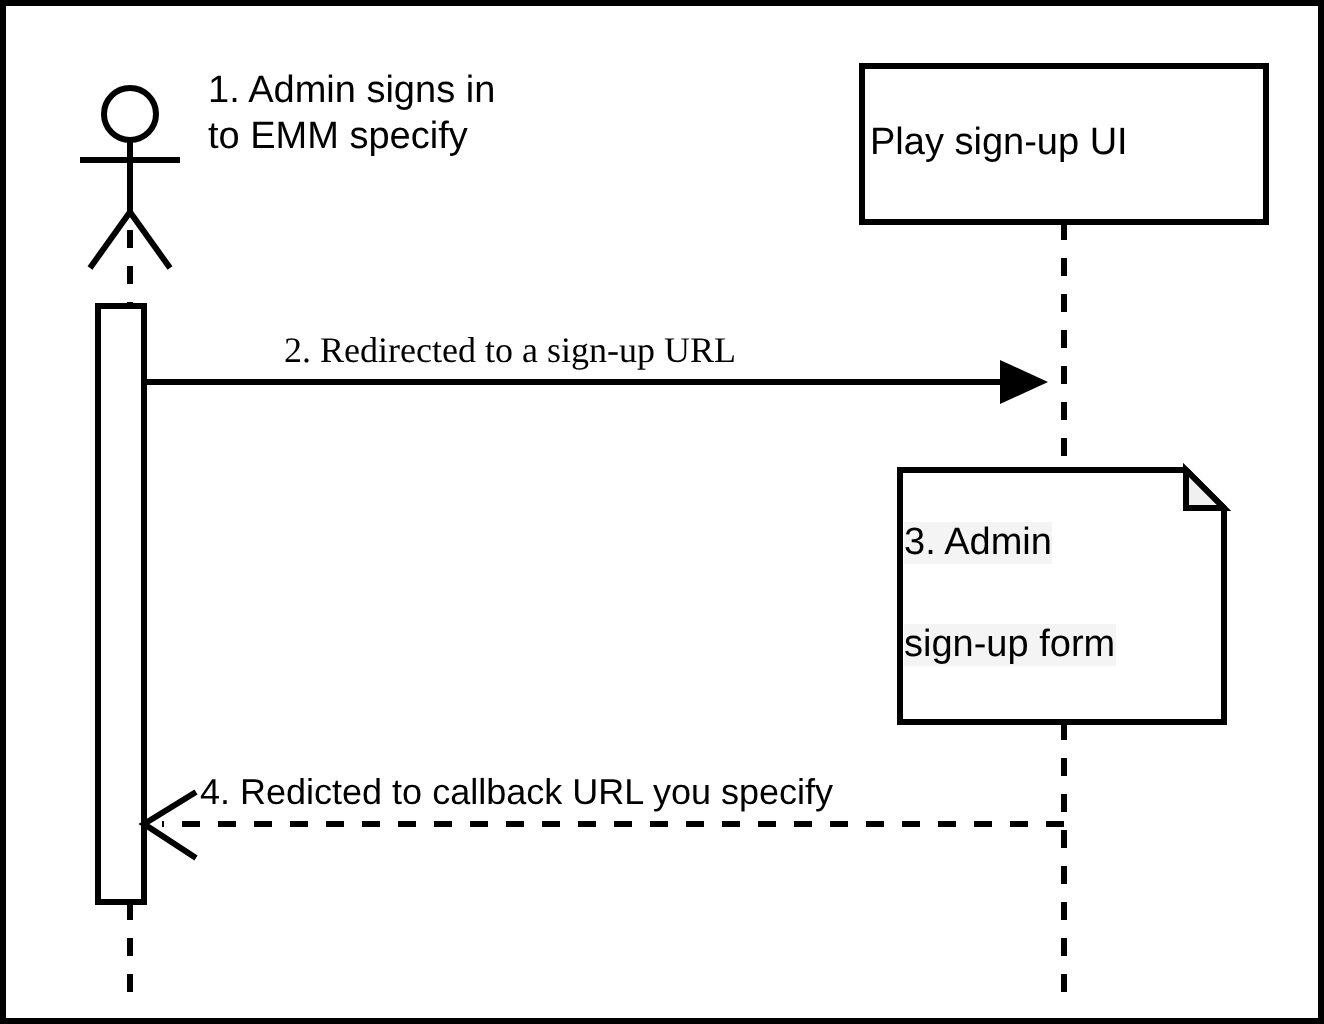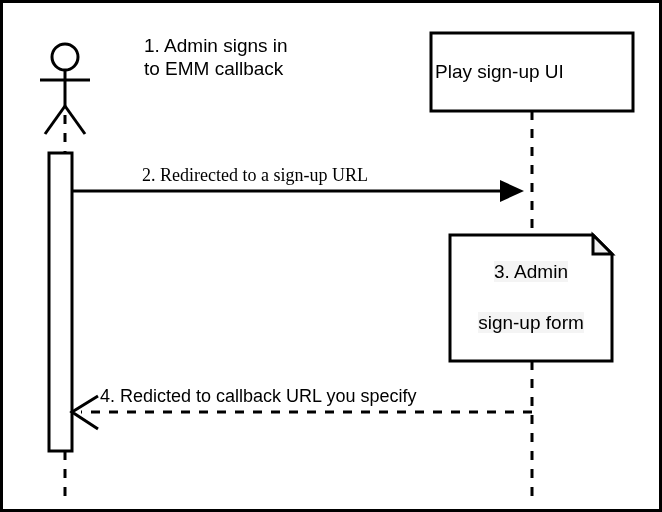--- a/index.html
+++ b/index.html
@@ -32,21 +32,20 @@
     font-family: "Liberation Sans", sans-serif;
     color: #000000;
     white-space: pre;
     line-height: 1.22;
   }
   #actor-caption {
     left: 101px;
     top: 31px;
     font-size: 19px;
     text-align: left;
-    margin-left: 40px;
   }
   #lifeline-label-play {
     left: 432px;
     top: 57px;
     width: 196px;
     font-size: 19px;
   }
   #message-label-2 {
     left: 139px;
     top: 162px;
@@ -58,21 +57,20 @@
     left: 97px;
     top: 383px;
     font-size: 18px;
     text-align: right;
   }
   #note-text {
     left: 449px;
     top: 256px;
     width: 158px;
     font-size: 19px;
-    text-align: center;
     line-height: 1.35;
   }
   #note-text span {
     background: #f4f4f4;
   }
 </style>
 </head>
 <body>
 
 <div id="canvas">
@@ -106,21 +104,21 @@
       <line x1="529" y1="409" x2="78" y2="409" stroke="#000000" stroke-width="3" stroke-dasharray="9,9"></line>
       <polyline points="95,393 69,409 95,426" fill="none" stroke="#000000" stroke-width="3"></polyline>
     </g>
 
     <g>
       <path d="M 447 232 L 590 232 L 609 251 L 609 358 L 447 358 Z" fill="#ffffff" stroke="#000000" stroke-width="3"></path>
       <path d="M 590 232 L 590 251 L 609 251 Z" fill="#f0f0f0" stroke="#000000" stroke-width="3" stroke-linejoin="miter"></path>
     </g>
   </svg>
 
-  <div class="diagram-text" id="actor-caption"><span>1. Admin signs in</span><br><span>to EMM callback</span></div>
+  <div class="diagram-text" id="actor-caption"><span>1. Admin signs in</span><br><span>to EMM specify</span></div>
 
   <div class="diagram-text" id="lifeline-label-play">Play sign-up UI</div>
 
   <div class="diagram-text" id="message-label-2">2. Redirected to a sign-up URL</div>
 
   <div class="diagram-text" id="message-label-4">4. Redicted to callback URL you specify</div>
 
   <div class="diagram-text" id="note-text"><span>3. Admin</span><br><br><span>sign-up form</span></div>
 
 </div>

